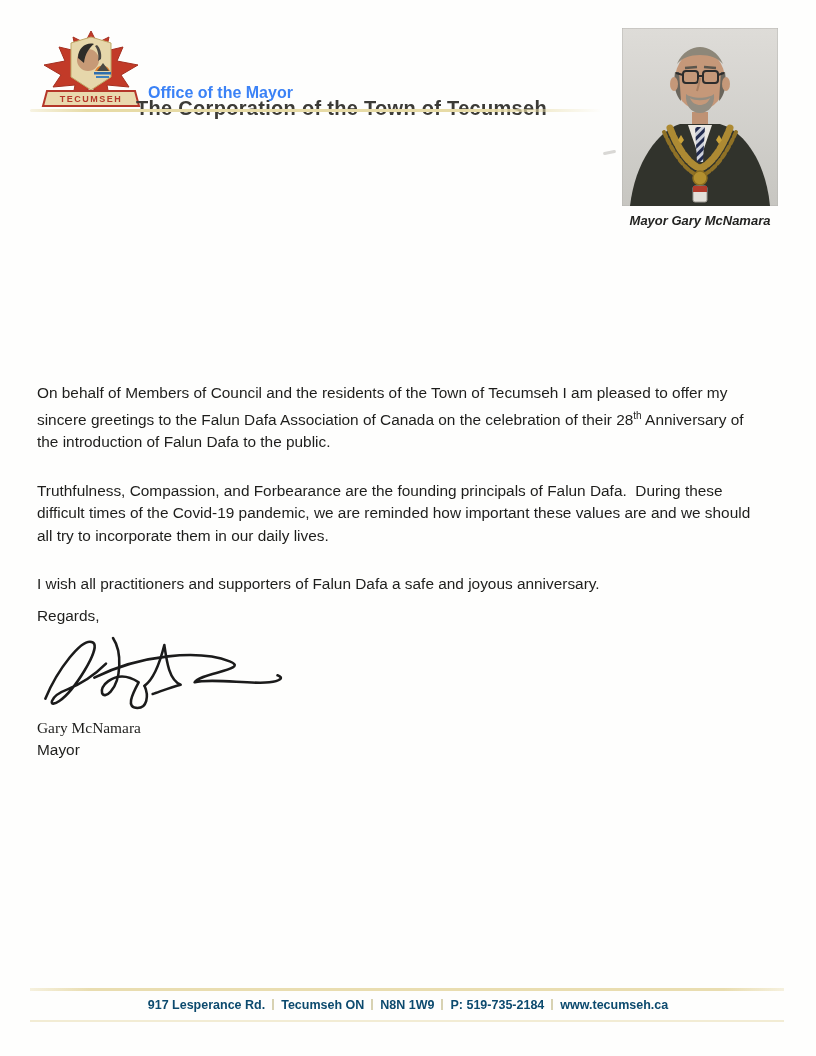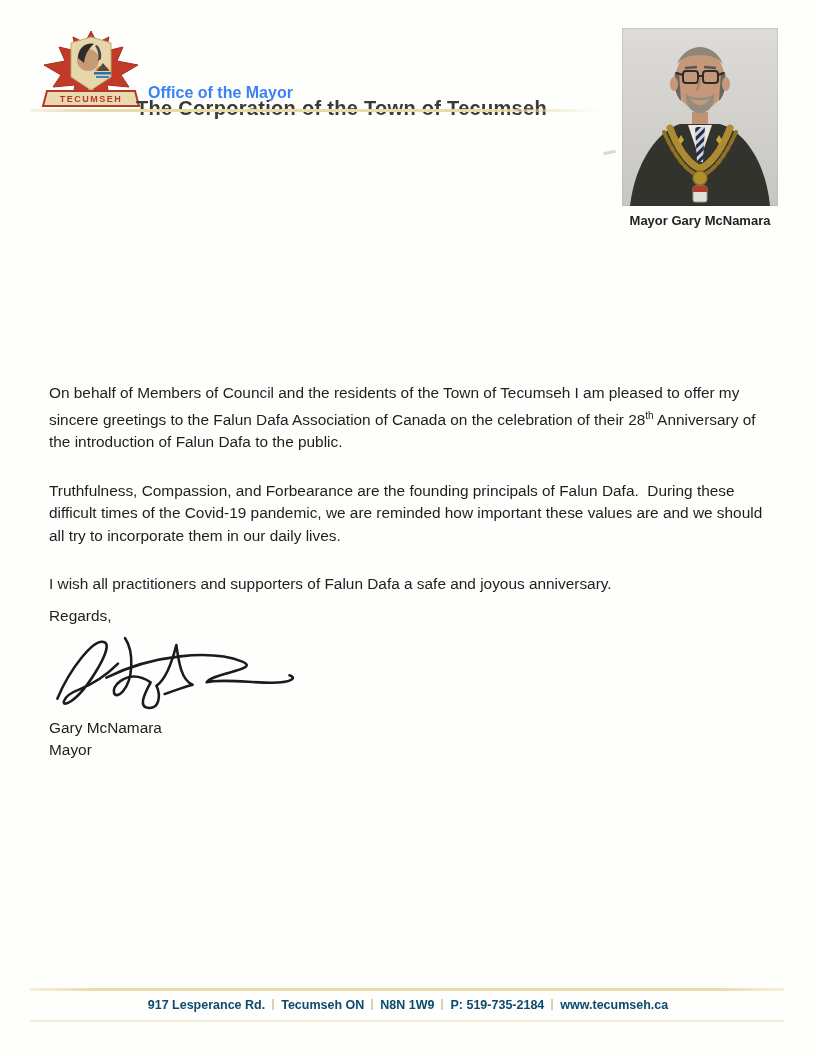--- a/index.html
+++ b/index.html
@@ -21,42 +21,42 @@
   }
   .header-rule {
     position:absolute; left:30px; top:109px; width:572px; height:3px; border-radius:2px;
     background:linear-gradient(to right, rgba(231,219,166,0.3), #e7dba6 10%, #e7dba6 80%, rgba(231,219,166,0));
   }
 
   
   .mayor-photo { position:absolute; left:622px; top:28px; width:156px; margin:0; }
   .mayor-photo svg { display:block; }
   .photo-caption {
-    margin-top:7px; text-align:center; font-size:13px; font-weight:bold; color:#242422;
+    margin-top:7px; text-align:center; font-size:13px; font-weight:bold; color:#242422;font-style:italic;
   }
   .scan-artifact {
     position:absolute; left:603px; top:151px; width:13px; height:3px;
     background:#b9b8b5; opacity:0.55; border-radius:2px; transform:rotate(-12deg);
   }
 
   
   .letter-title {
     position:absolute; left:0; top:304px; width:100%; text-align:center;
     font-size:17.5px; font-weight:bold; color:#232321; margin:0;
   }
   .body-copy {
-    position:absolute; left:49px; top:382px; width:724px;
+    position:absolute; left:37px; top:382px; width:724px;
     font-size:15.4px; line-height:22.5px; color:#1e1e1c;
   }
   .body-copy p { margin:0 0 26px 0; white-space:pre-wrap; }
   .body-copy p.para-3 { margin-bottom:9px; }
   .body-copy p.closing { margin-bottom:0; }
   sup { font-size:10px; }
   .signature-block { margin-top:4px; margin-left:-8px; height:84px; }
-  .signer-name { margin-top:2px; line-height:22px; }
+  .signer-name { margin-top:2px; line-height:22px;font-family:Liberation Serif, serif; }
   .signer-title { line-height:22px; }
 
   
   .footer-rule-top {
     position:absolute; left:30px; top:988px; width:754px; height:3px;
     background:linear-gradient(to right, rgba(233,221,176,0.4), #e9ddb0 8%, #e9ddb0 92%, rgba(233,221,176,0.4));
   }
   .footer-text {
     position:absolute; left:0; top:998px; width:100%; text-align:center;
     font-size:12.5px; font-weight:bold; color:#0c4a6e;

